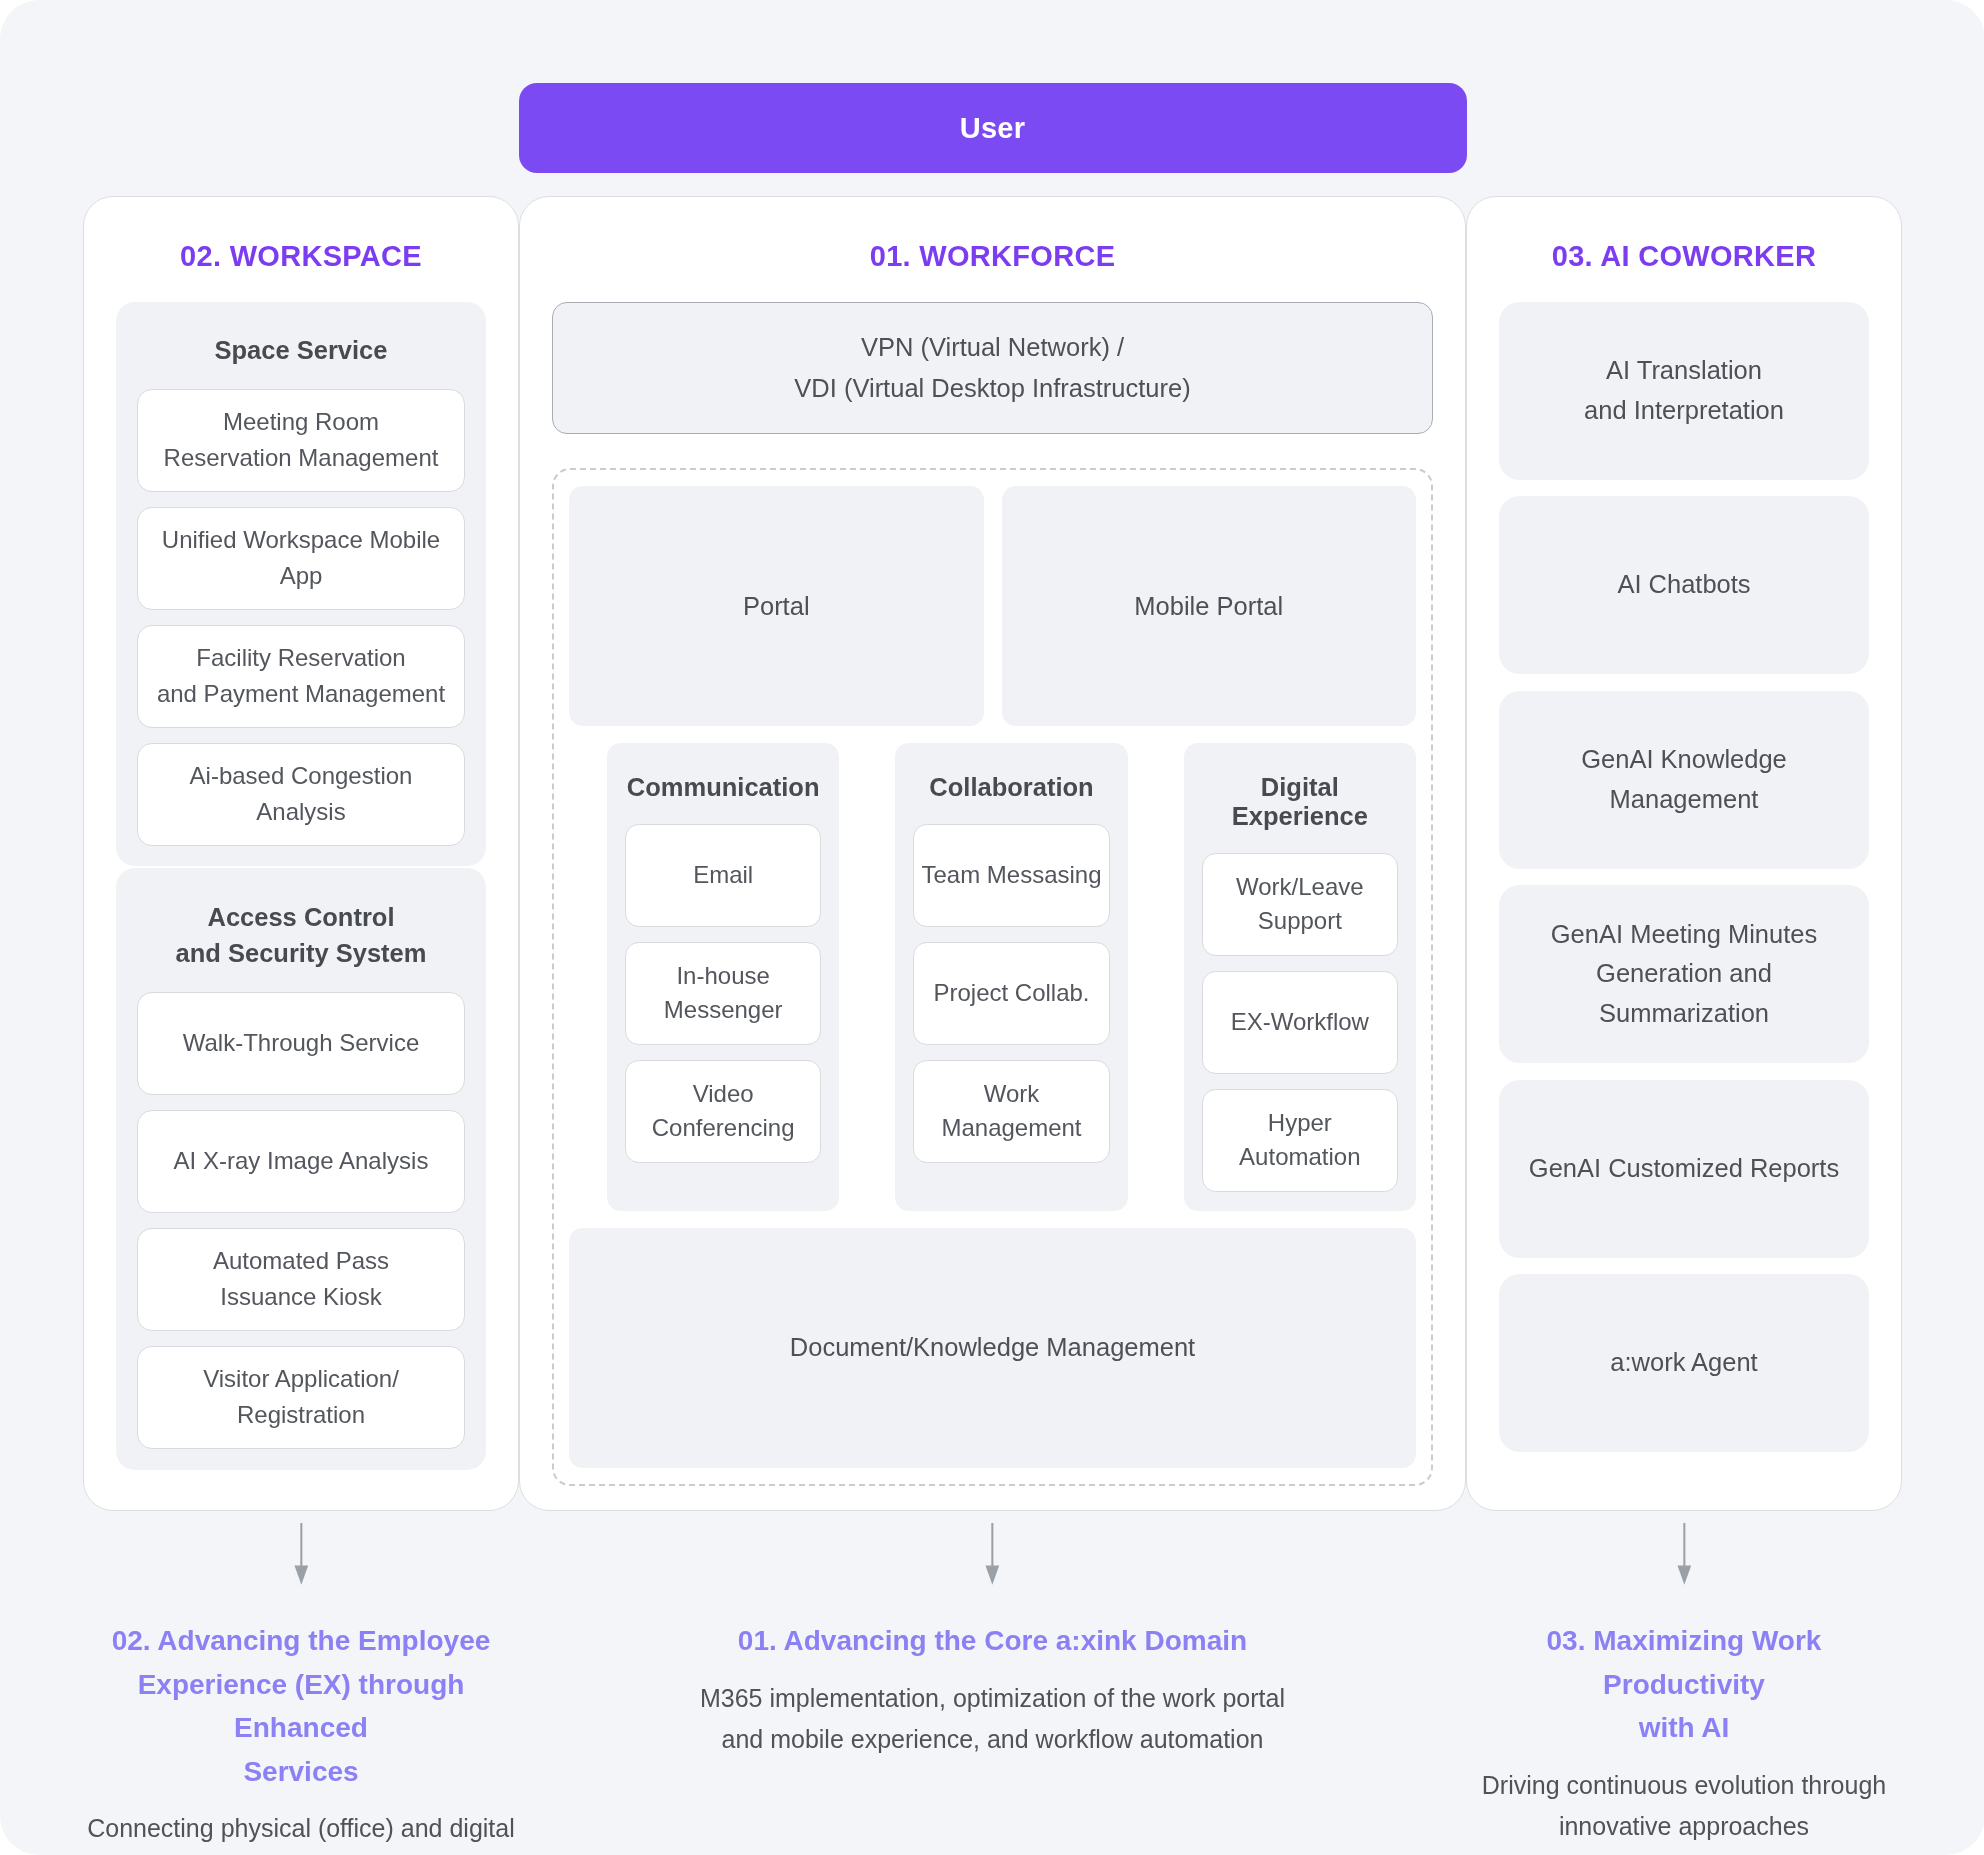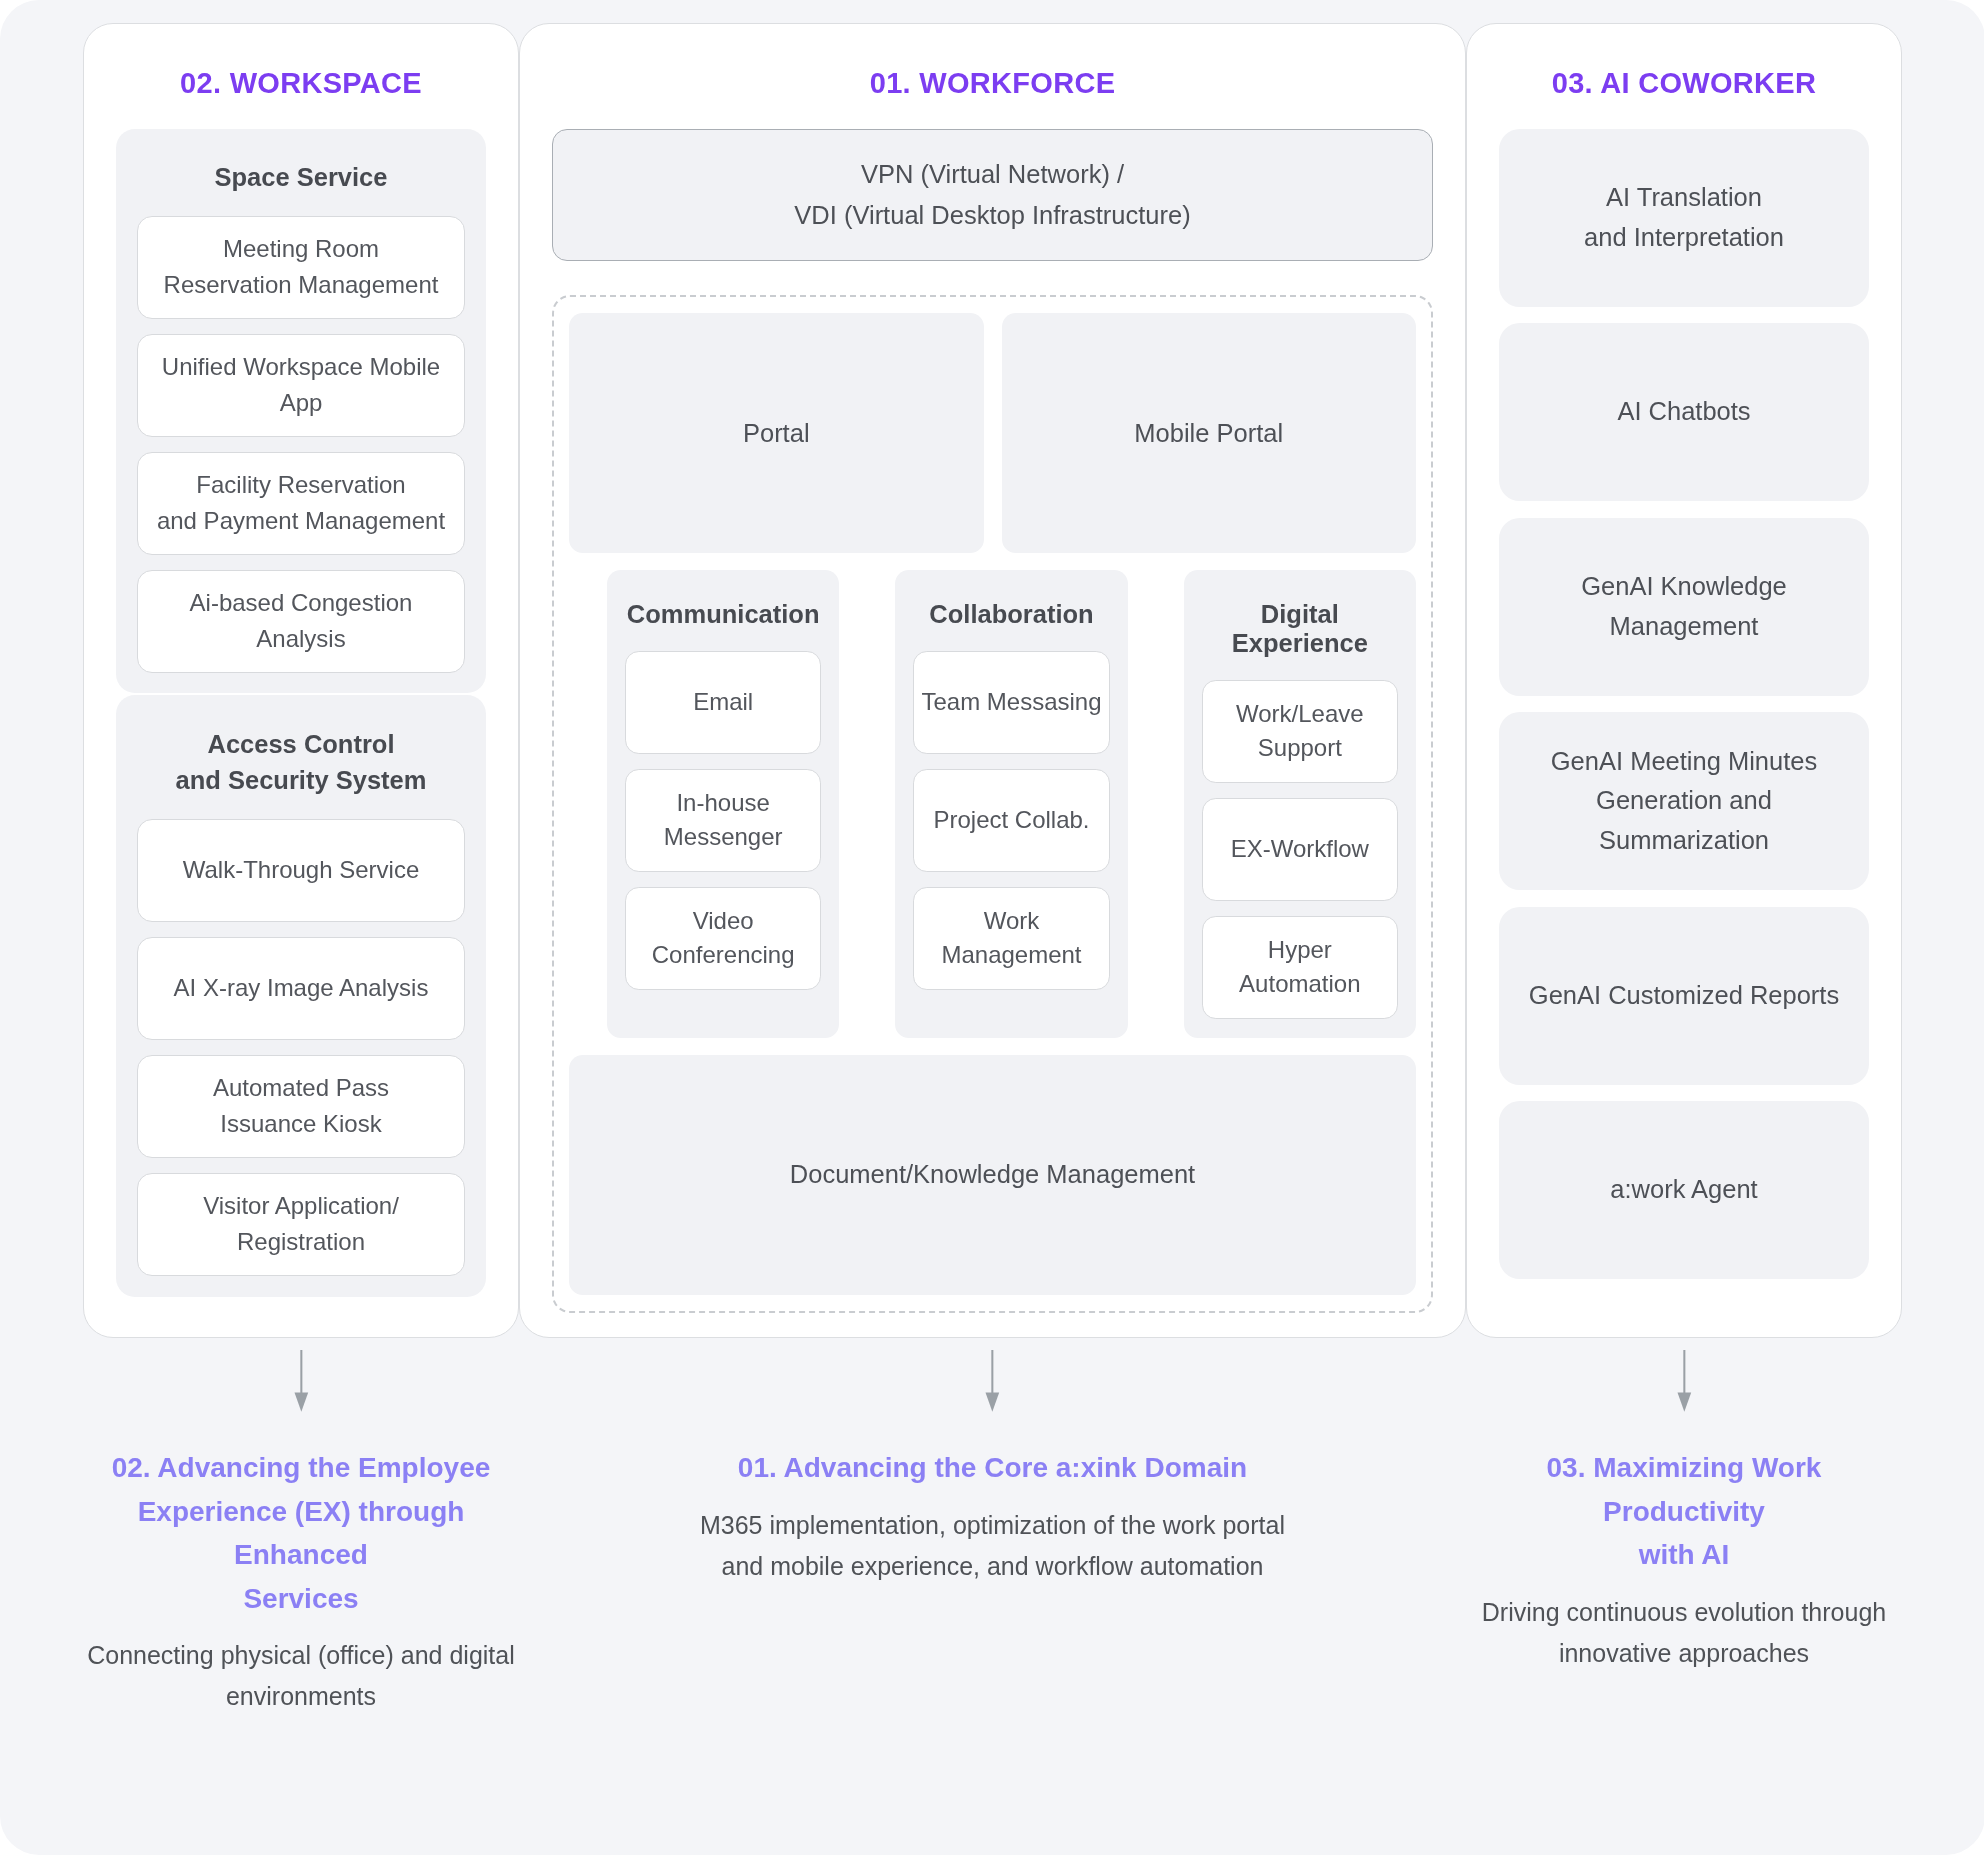--- a/index.html
+++ b/index.html
@@ -66,20 +66,23 @@
   .ftitle { margin-top:33px; font-size:28px; font-weight:700; color:#8b80f4;
             line-height:1.55; white-space:pre-line; }
   .fsub { margin-top:15px; font-size:25px; color:#4f5257; line-height:1.65; white-space:pre-line; }
   .arrow-icon { display:block; margin:0 auto; }
 </style>
 </head>
 <body>
 
 <div class="canvas">
 
+  <div class="user-banner">
+    <span>User</span>
+  </div>
 
   <div class="cols">
 
     <section class="panel side-panel">
       <h2 class="heading">02. WORKSPACE</h2>
 
       <div class="group">
         <div class="gtitle">Space Service</div>
         <div class="wcard">Meeting Room
 Reservation Management</div>

